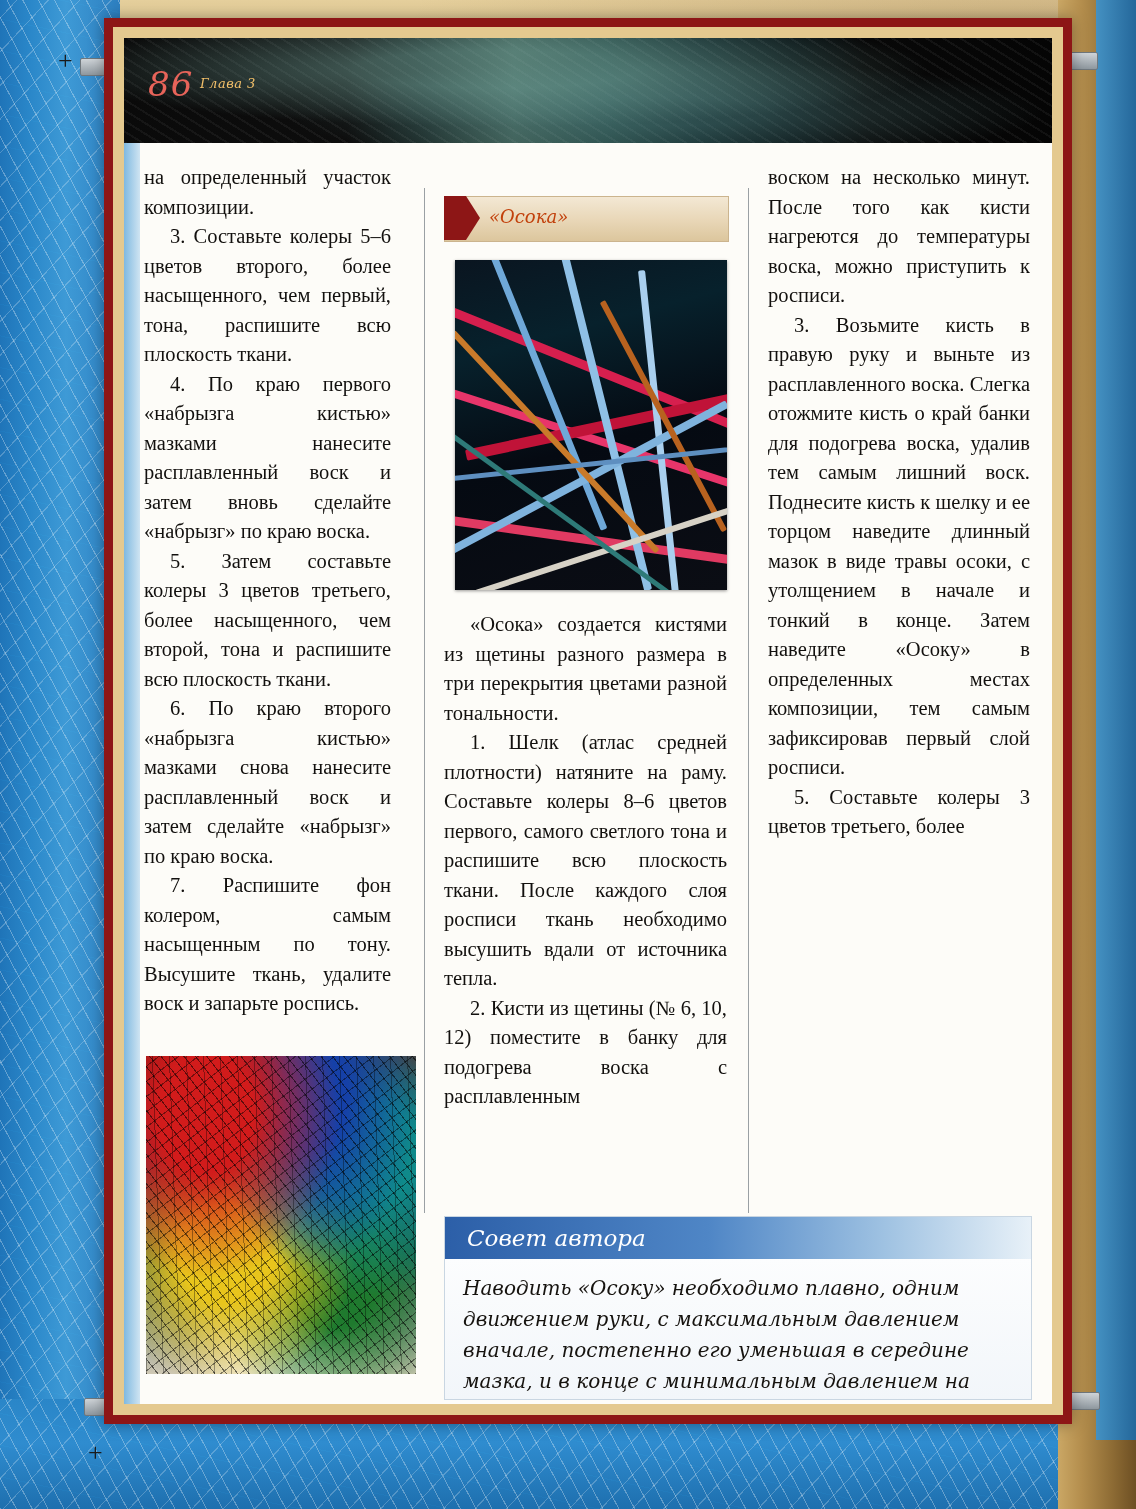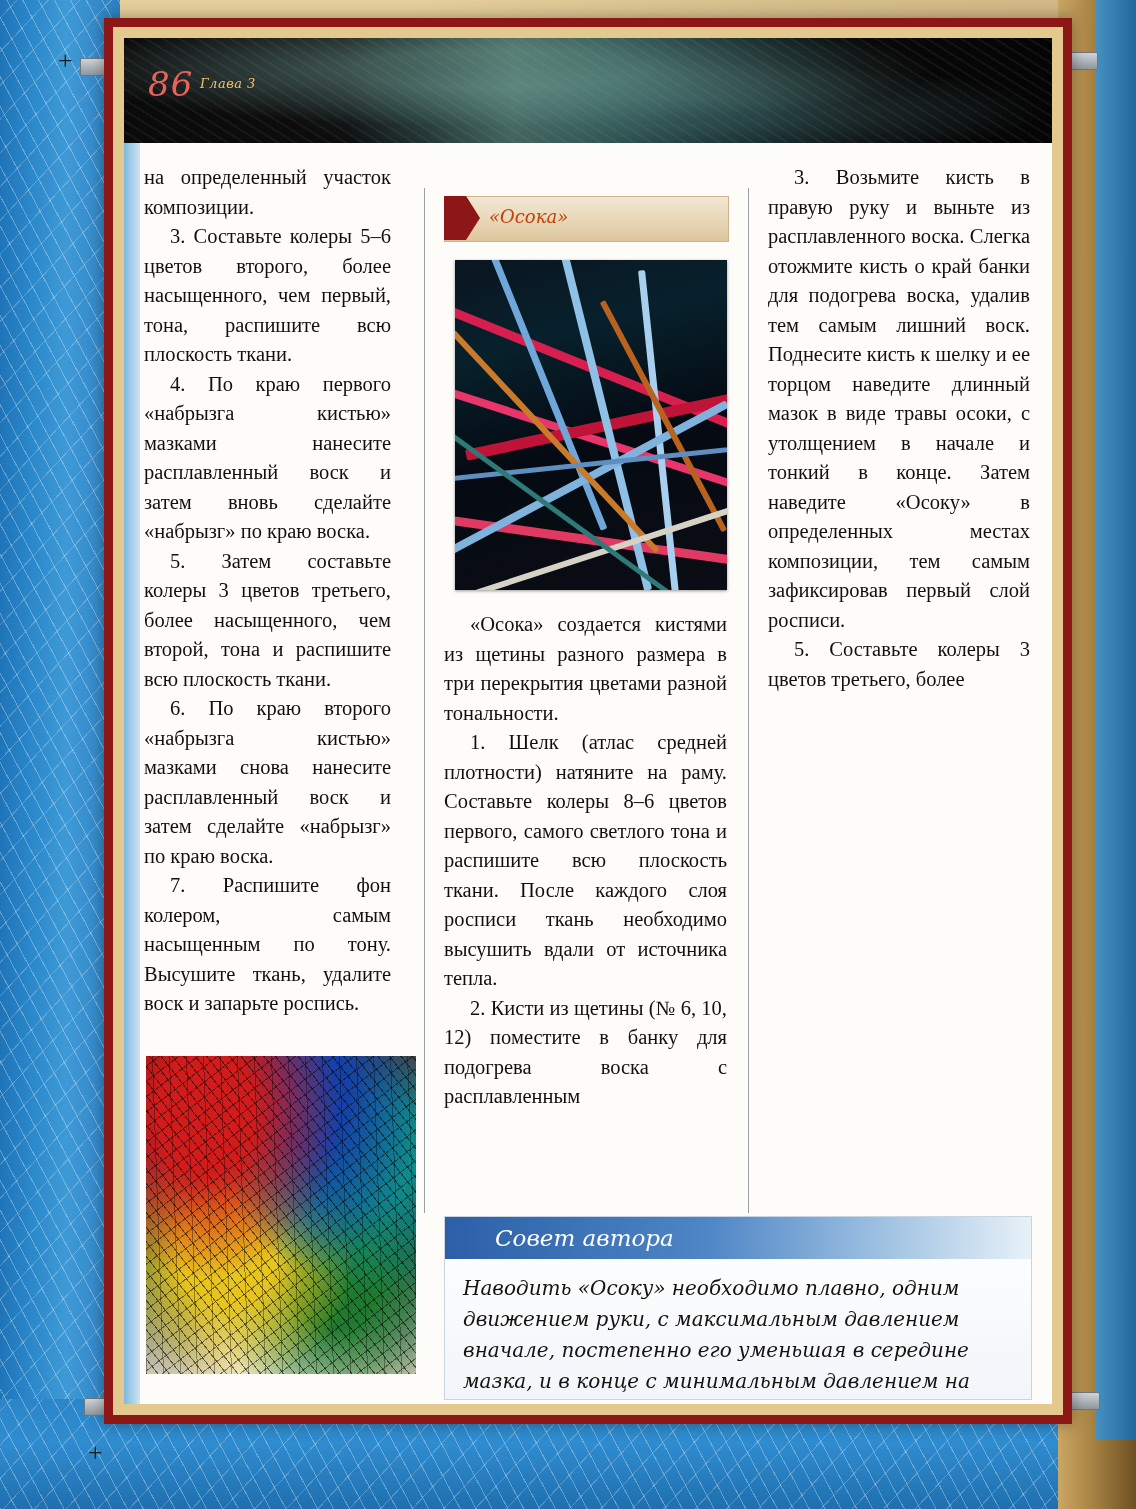--- a/index.html
+++ b/index.html
@@ -154,21 +154,21 @@
     position:absolute;left:320px;top:1178px;width:586px;height:182px;
     background:linear-gradient(180deg,#ffffff 0%,#f2f6fa 100%);
     border:1px solid #c9d6e2;
   }
   .advice-bar{
     position:absolute;left:0;top:0;width:586px;height:42px;
     background:linear-gradient(90deg,#2c5fa8 0%,#4f86c6 45%,#9fc2e2 75%,#e8f1f8 100%);
   }
   .advice-bar span{
     position:absolute;left:22px;top:8px;color:#fff;
-    font-family:"DejaVu Serif",serif;font-style:italic;font-size:23px;margin-left:28px;
+    font-family:"DejaVu Serif",serif;font-style:italic;font-size:23px;
   }
   .advice-body{
     position:absolute;left:18px;top:56px;width:552px;
     font-family:"DejaVu Serif",serif;font-style:italic;
     font-size:20px;line-height:31px;color:#16130f;
   }
   
   .clip{position:absolute;background:linear-gradient(180deg,#cfd4d8,#8e979e);border:1px solid #6f777d;border-radius:2px;}
 </style>
 </head>
@@ -245,20 +245,21 @@
     <div class="stroke" style="left:-20px;top:160px;width:300px;height:5px;background:#2e7a78;transform:rotate(36deg);"></div>
   </div>
 
   <div class="col col2" style="top:572px;">
     <p>«Осока» создается кистями из щетины разного размера в три перекрытия цветами разной тональности.</p>
     <p>1. Шелк (атлас средней плотности) натяните на раму. Составьте колеры 8–6 цветов первого, самого светлого тона и распишите всю плоскость ткани. После каждого слоя росписи ткань необходимо высушить вдали от источника тепла.</p>
     <p>2. Кисти из щетины (№ 6, 10, 12) поместите в банку для подогрева воска с расплавленным</p>
   </div>
 
   <div class="col col3">
+    <p class="noind">воском на несколько минут. После того как кисти нагреются до температуры воска, можно приступить к росписи.</p>
     <p>3. Возьмите кисть в правую руку и выньте из расплавленного воска. Слегка отожмите кисть о край банки для подогрева воска, удалив тем самым лишний воск. Поднесите кисть к шелку и ее торцом наведите длинный мазок в виде травы осоки, с утолщением в начале и тонкий в конце. Затем наведите «Осоку» в определенных местах композиции, тем самым зафиксировав первый слой росписи.</p>
     <p>5. Составьте колеры 3 цветов третьего, более</p>
   </div>
 
   <div class="advice">
     <div class="advice-bar">
       <span>Совет автора</span>
     </div>
     <div class="advice-body">Наводить «Осоку» необходимо плавно, одним движением руки, с максимальным давлением вначале, постепенно его уменьшая в середине мазка, и в конце с минимальным давлением на ткань.</div>
   </div>

